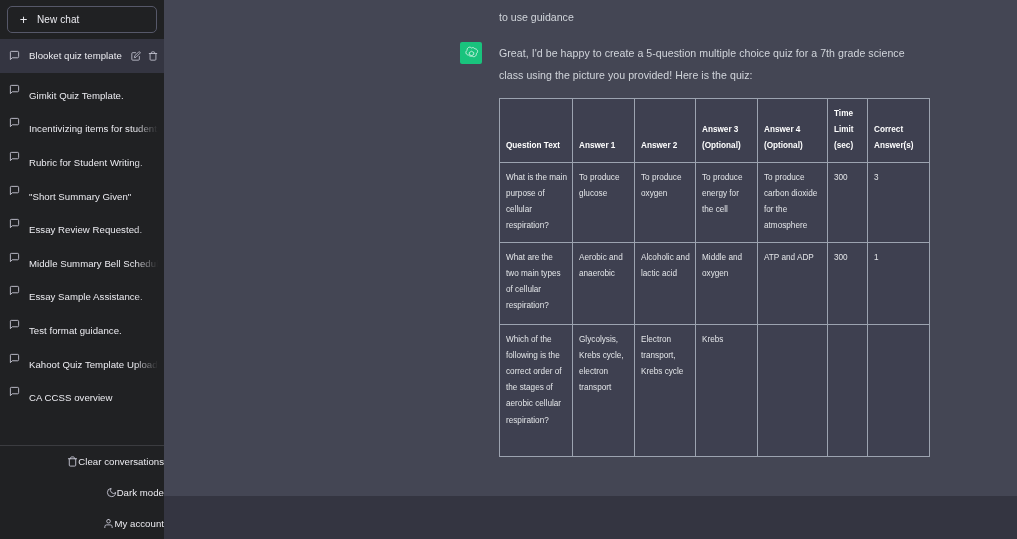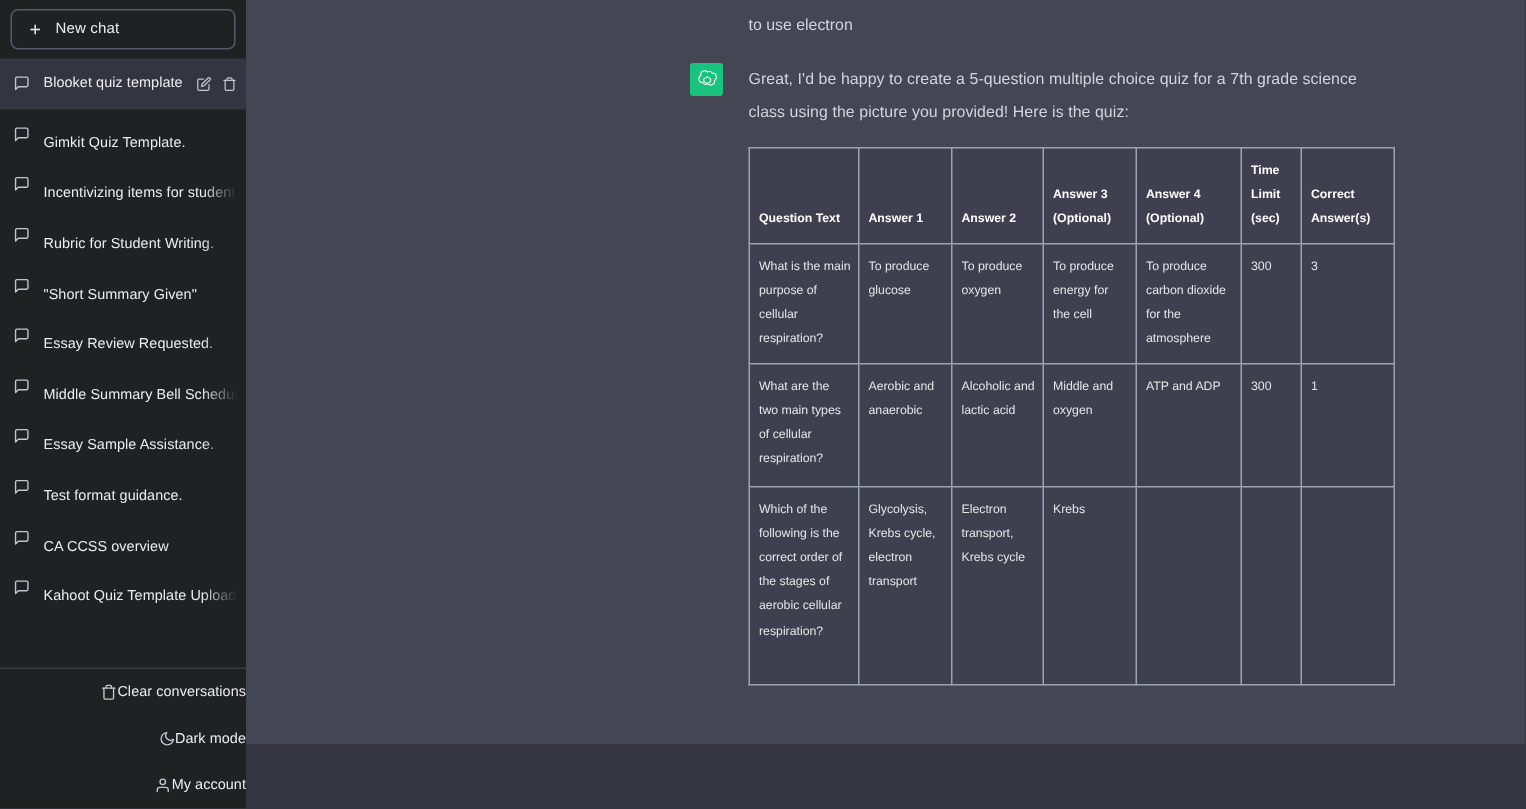--- a/index.html
+++ b/index.html
@@ -253,29 +253,29 @@
             </svg>
           </span>
           <span class="ctext">Test format guidance.</span>
         </div>
         <div class="conv">
           <span class="icoslot">
             <svg width="11" height="11" viewBox="0 0 24 24" fill="none" stroke="#c5c5d2" stroke-width="2" stroke-linecap="round" stroke-linejoin="round">
               <path d="M21 15a2 2 0 0 1-2 2H7l-4 4V5a2 2 0 0 1 2-2h14a2 2 0 0 1 2 2z"></path>
             </svg>
           </span>
+          <span class="ctext">Kahoot Quiz Template Upload</span>
+        </div>
+        <div class="conv">
+          <span class="icoslot">
+            <svg width="11" height="11" viewBox="0 0 24 24" fill="none" stroke="#c5c5d2" stroke-width="2" stroke-linecap="round" stroke-linejoin="round">
+              <path d="M21 15a2 2 0 0 1-2 2H7l-4 4V5a2 2 0 0 1 2-2h14a2 2 0 0 1 2 2z"></path>
+            </svg>
+          </span>
           <span class="ctext">CA CCSS overview</span>
-        </div>
-        <div class="conv">
-          <span class="icoslot">
-            <svg width="11" height="11" viewBox="0 0 24 24" fill="none" stroke="#c5c5d2" stroke-width="2" stroke-linecap="round" stroke-linejoin="round">
-              <path d="M21 15a2 2 0 0 1-2 2H7l-4 4V5a2 2 0 0 1 2-2h14a2 2 0 0 1 2 2z"></path>
-            </svg>
-          </span>
-          <span class="ctext">Kahoot Quiz Template Upload</span>
         </div>
       </div>
 
     <div class="sb-divider"></div>
     <div id="sidebar-bottom">
 
     <div class="sbrow">
           <span>
             <svg width="11" height="11" viewBox="0 0 24 24" fill="none" stroke="#c5c5d2" stroke-width="2" stroke-linecap="round" stroke-linejoin="round">
               <path d="M3 6h18"></path>
@@ -302,21 +302,21 @@
           <span class="sblabel">My account</span>
         </div>
       </div>
   </div>
 
   <div id="main">
 
     <div class="msg-block" id="msg-prev">
       <div class="msg-inner" style="top:24px;">
         <div style="width:22px;flex:0 0 22px;"></div>
-        <div class="prev-text">to use electron</div>
+        <div class="prev-text">to use guidance</div>
       </div>
     </div>
 
     <div class="msg-block" id="msg-main">
       <div class="msg-inner">
         <div class="avatar">
           <svg width="15" height="15" viewBox="0 0 24 24" fill="none" stroke="#ffffff" stroke-width="1.1">
             <path d="M12 3.2c1.7-1.1 3.9-.7 5.1.9l.3.5c1.9-.2 3.7 1 4.2 2.9.5 1.8-.3 3.7-1.9 4.6.4 1.9-.5 3.8-2.2 4.6-1.6.8-3.5.4-4.7-.9-1.7 1-3.9.6-5.1-.9l-.3-.5c-1.9.2-3.7-1-4.2-2.9-.5-1.8.3-3.7 1.9-4.6-.4-1.9.5-3.8 2.2-4.6 1.6-.8 3.5-.4 4.7.9z"></path>
             <path d="M12 8.4l3.6 2.1v2.9L12 15.6l-3.6-2.2v-2.9L12 8.4z"></path>
           </svg>

